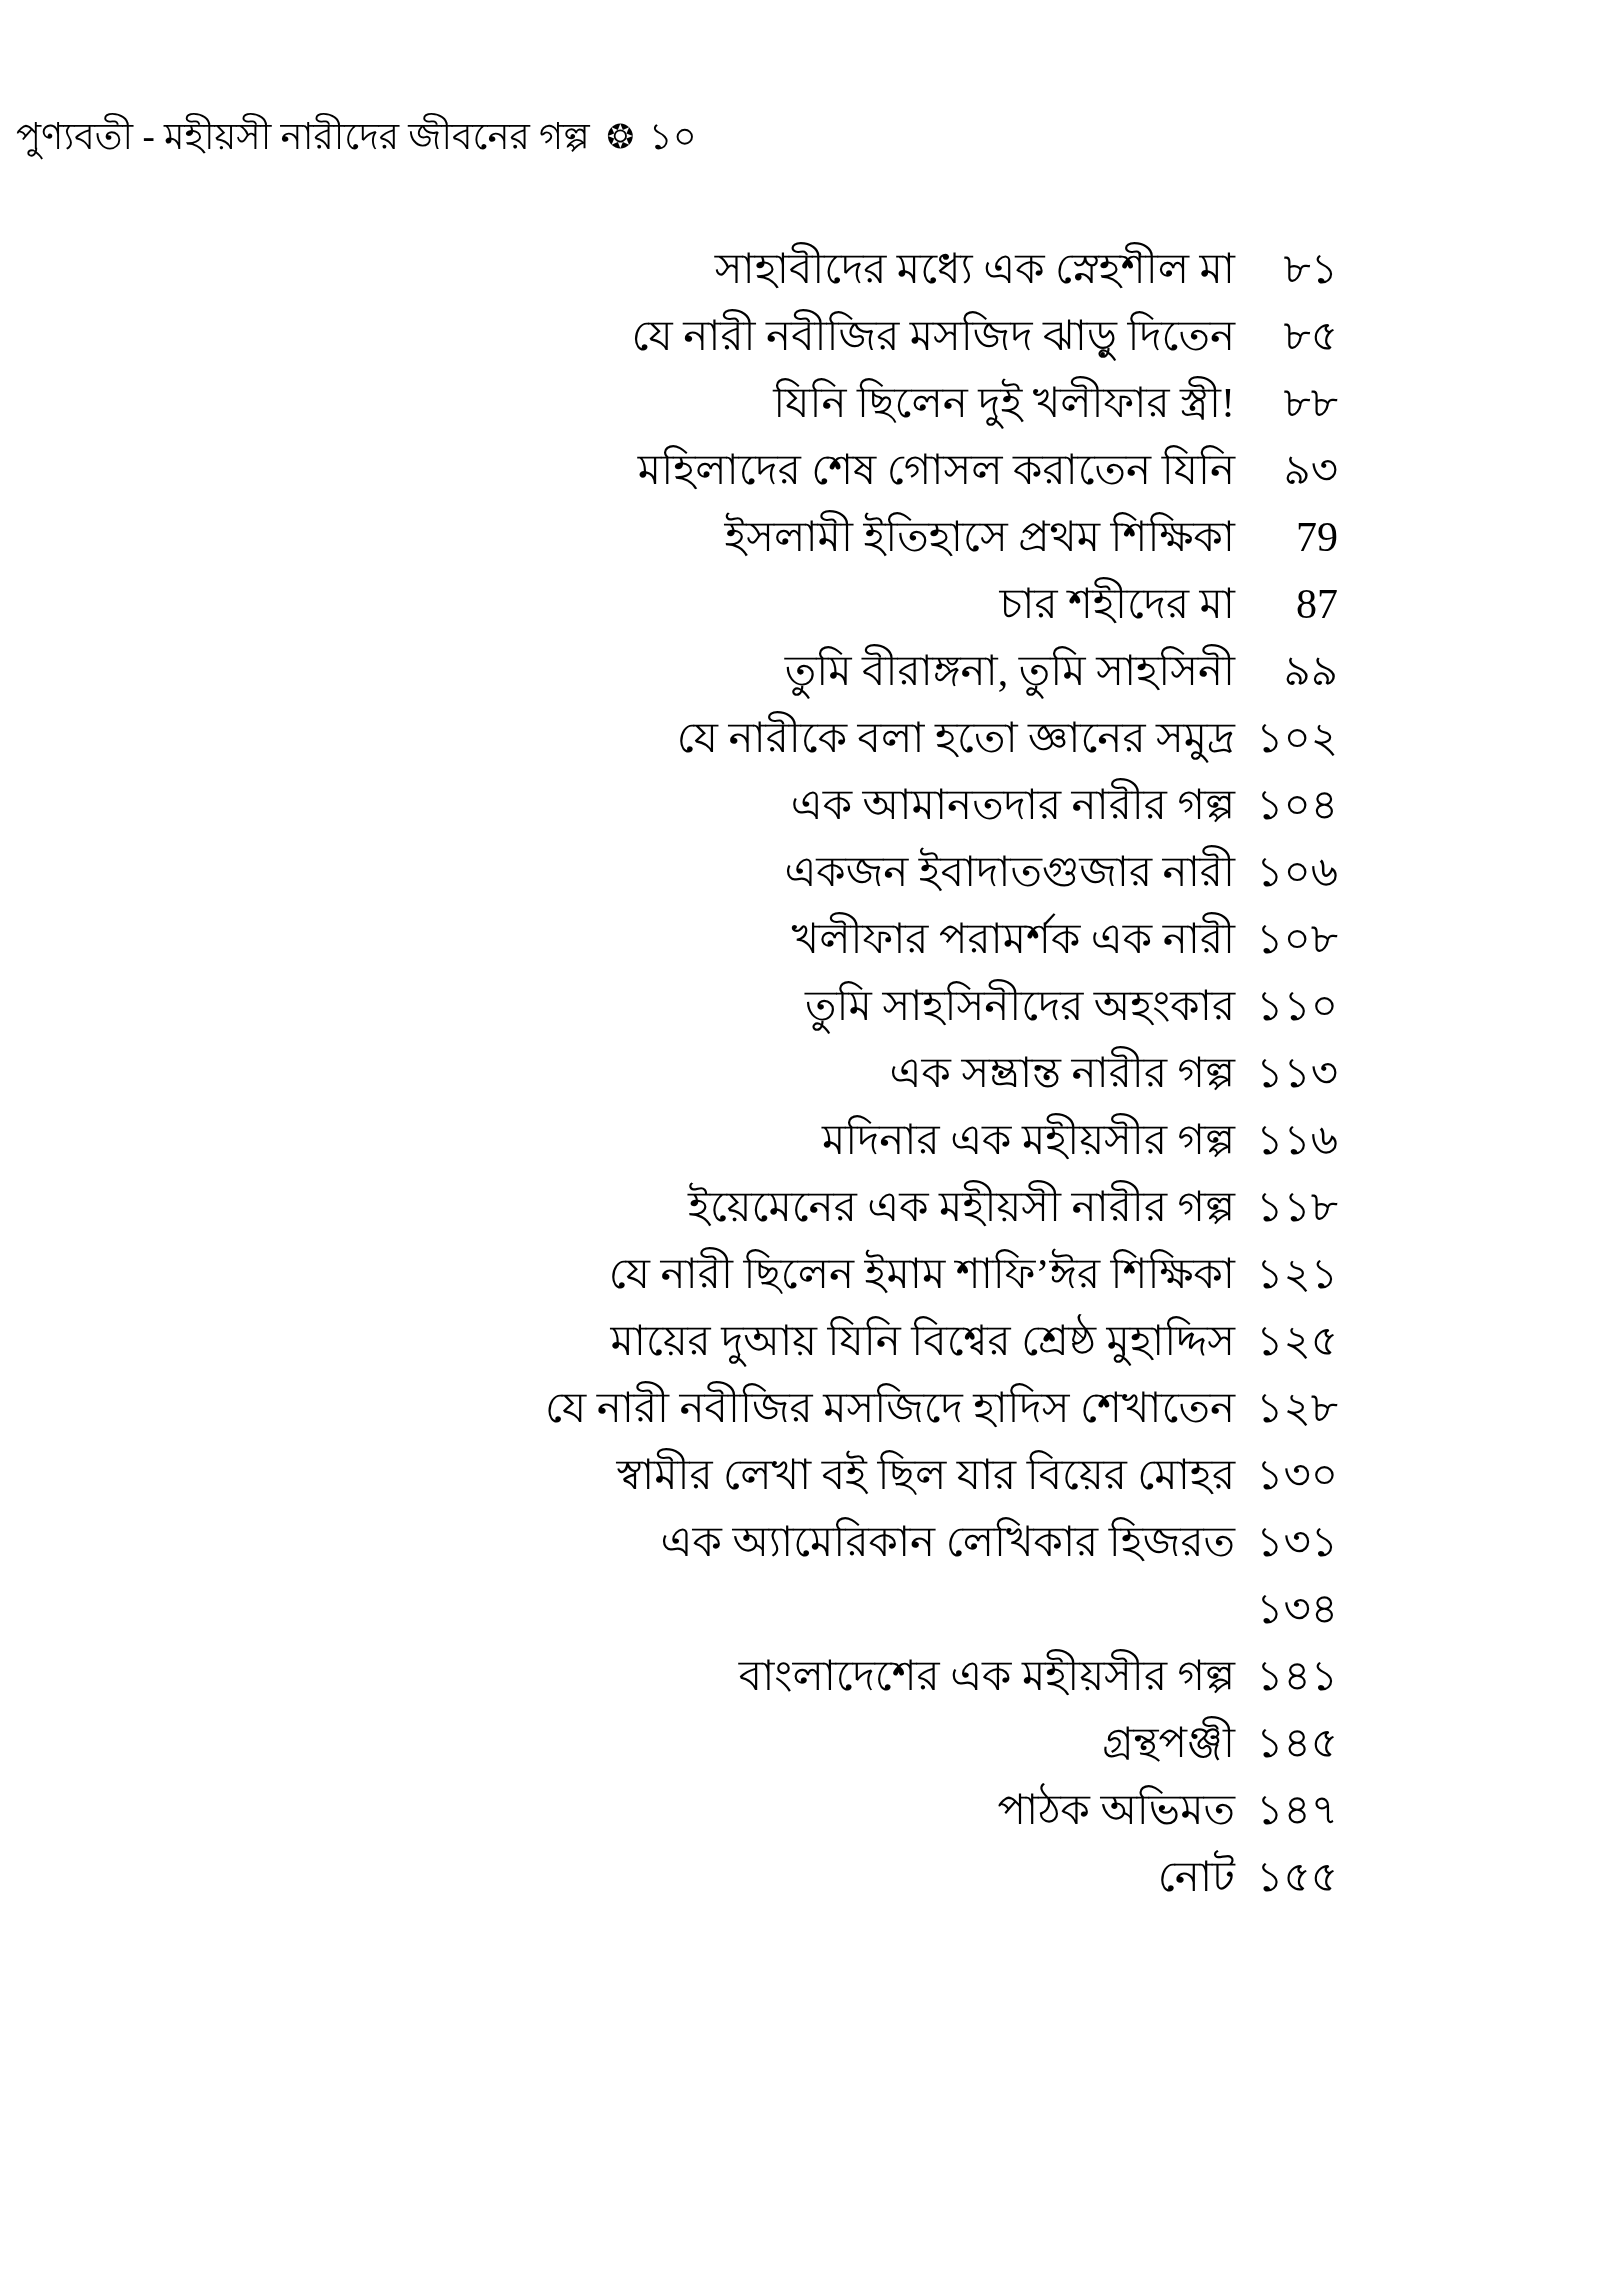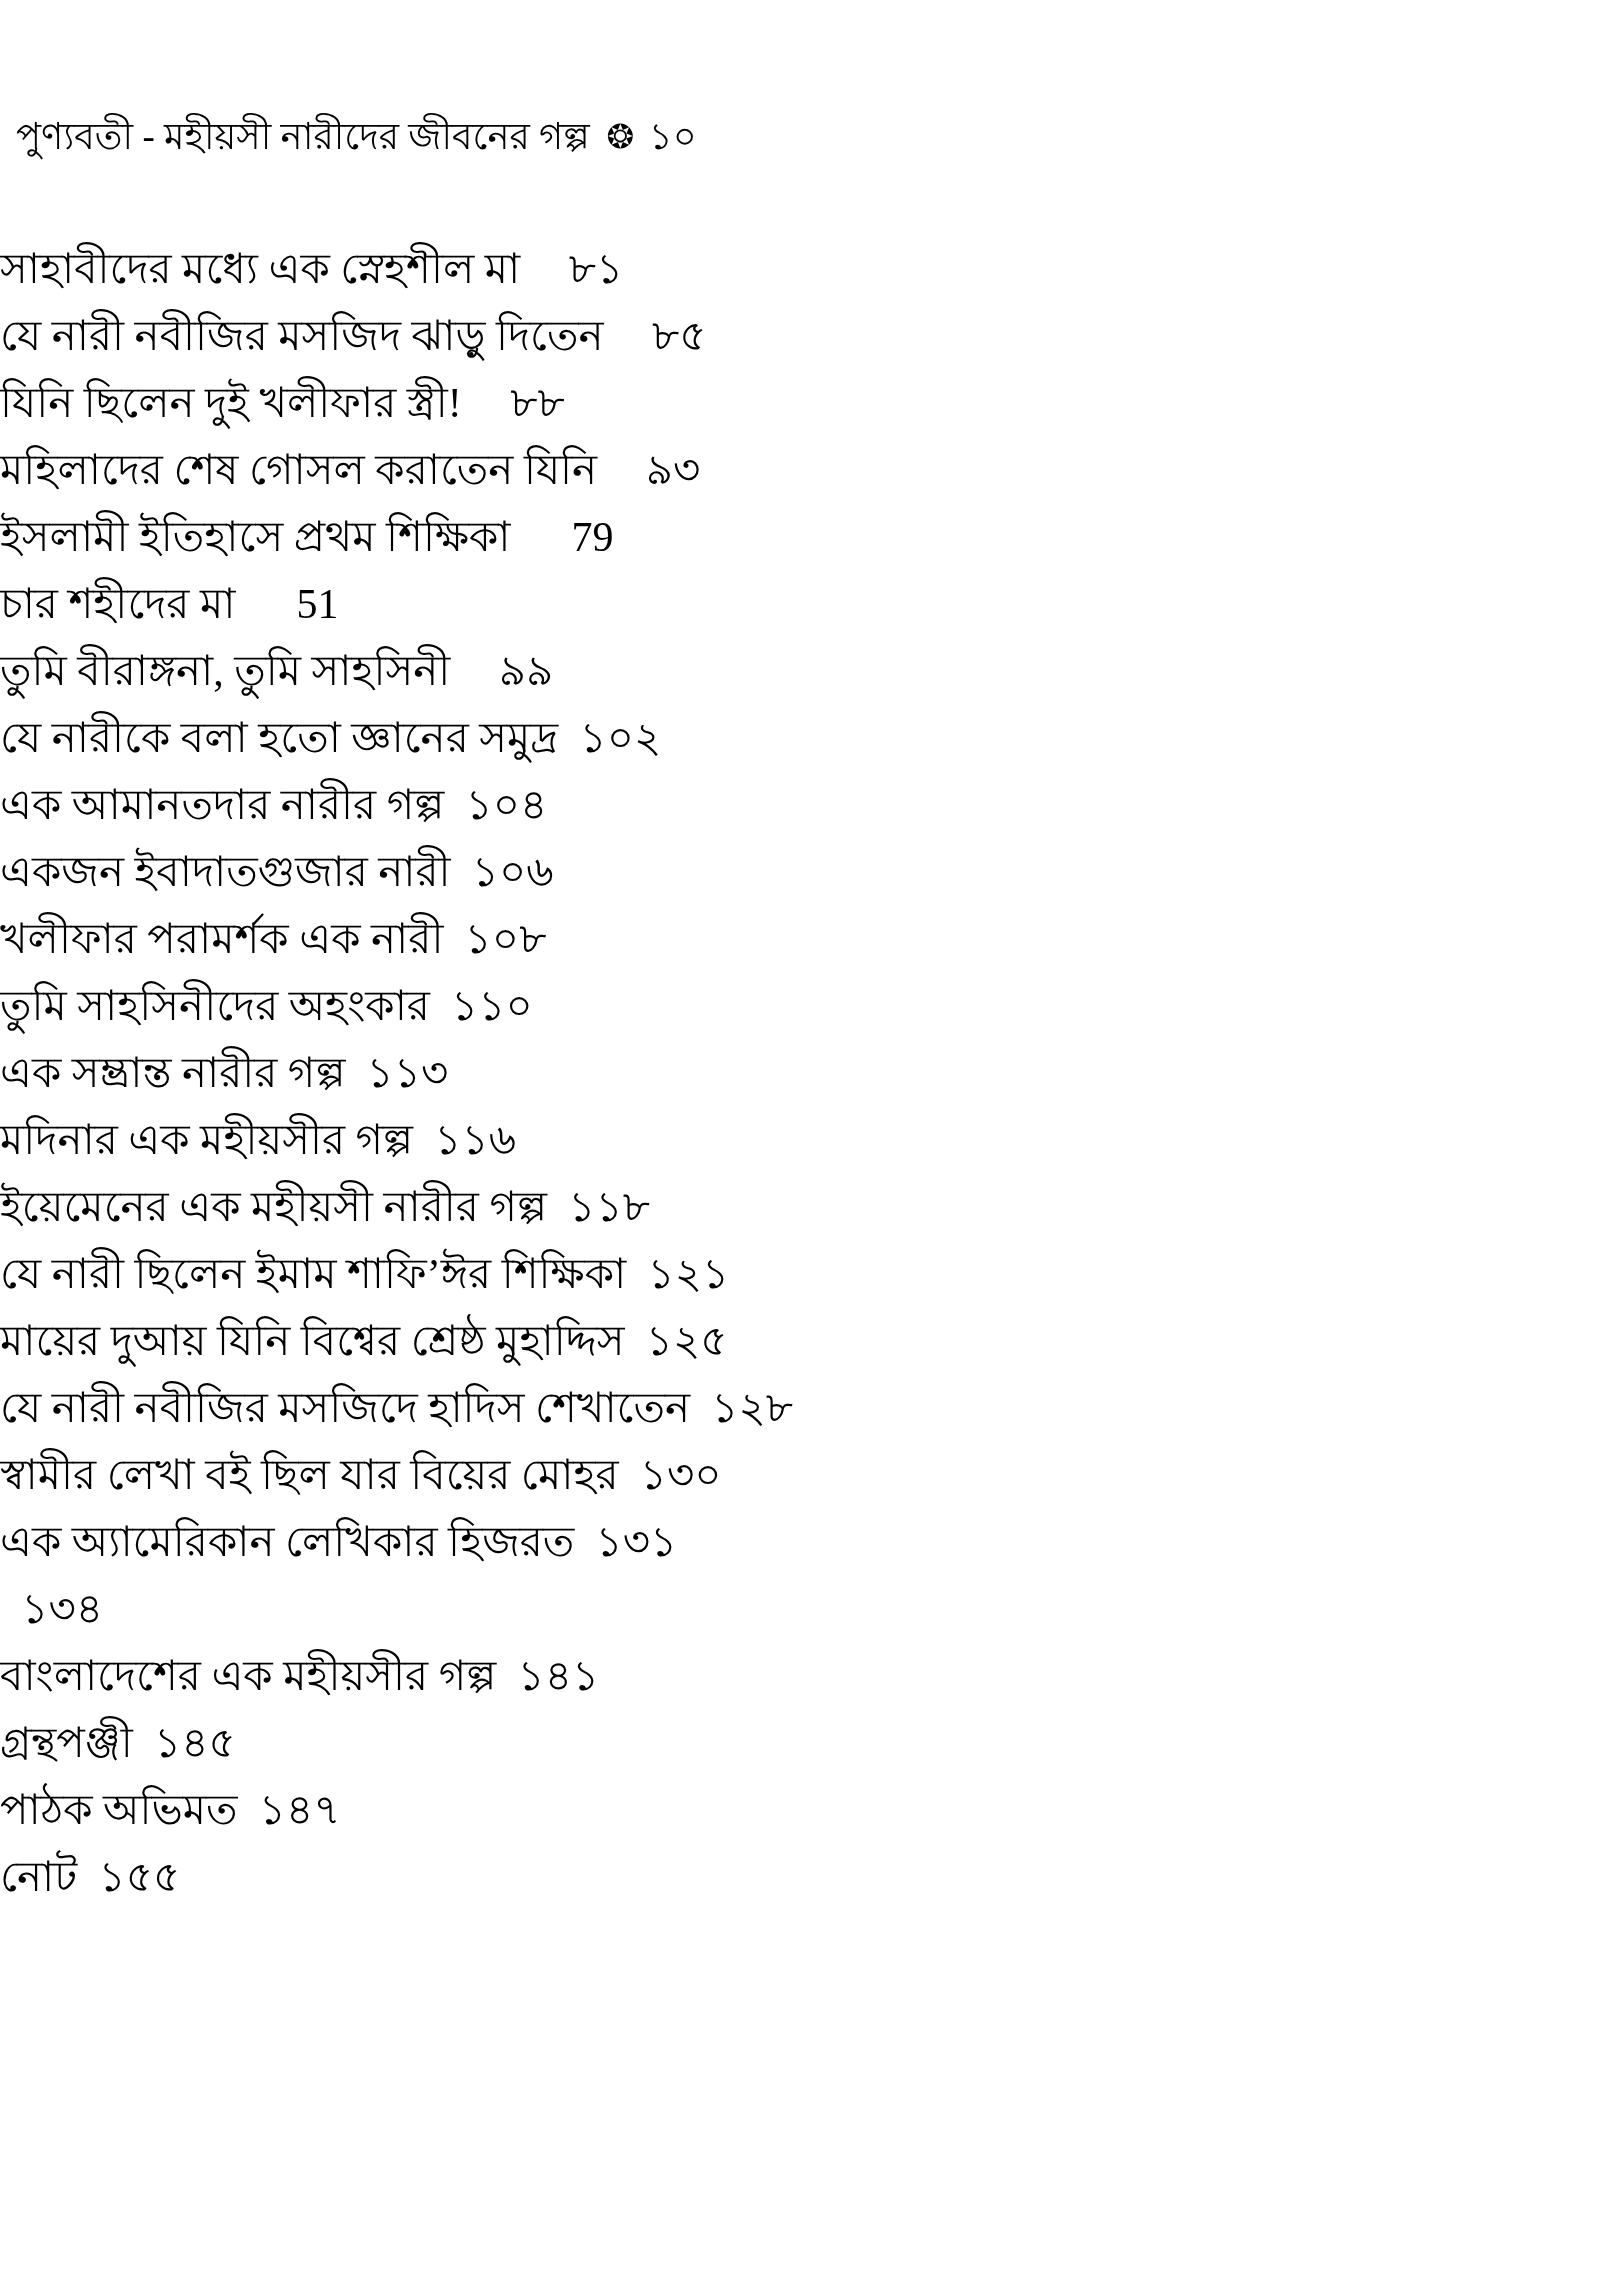--- a/index.html
+++ b/index.html
@@ -33,20 +33,21 @@
     vertical-align: 0.9px;
   }
   .toc {
     position: absolute;
     top: 236px;
     left: 0;
     width: 1338px; 
   }
   .toc-row {
     display: flex;
+    justify-content: flex-end;
     align-items: baseline;
     height: 67px;
     line-height: 67px;
     font-size: 42px;
     white-space: nowrap;
   }
   .toc-row .entry-title {
     text-align: right;
   }
   .toc-row .entry-page {
@@ -80,21 +81,21 @@
       <div class="toc-row">
         <span class="entry-title">মহিলাদের শেষ গোসল করাতেন যিনি</span>
         <span class="entry-page">৯৩</span>
       </div>
       <div class="toc-row">
         <span class="entry-title">ইসলামী ইতিহাসে প্রথম শিক্ষিকা</span>
         <span class="entry-page">79</span>
       </div>
       <div class="toc-row">
         <span class="entry-title">চার শহীদের মা</span>
-        <span class="entry-page">51</span>
+        <span class="entry-page">87</span>
       </div>
       <div class="toc-row">
         <span class="entry-title">তুমি বীরাঙ্গনা, তুমি সাহসিনী</span>
         <span class="entry-page">৯৯</span>
       </div>
       <div class="toc-row">
         <span class="entry-title">যে নারীকে বলা হতো জ্ঞানের সমুদ্র</span>
         <span class="entry-page">১০২</span>
       </div>
       <div class="toc-row">

